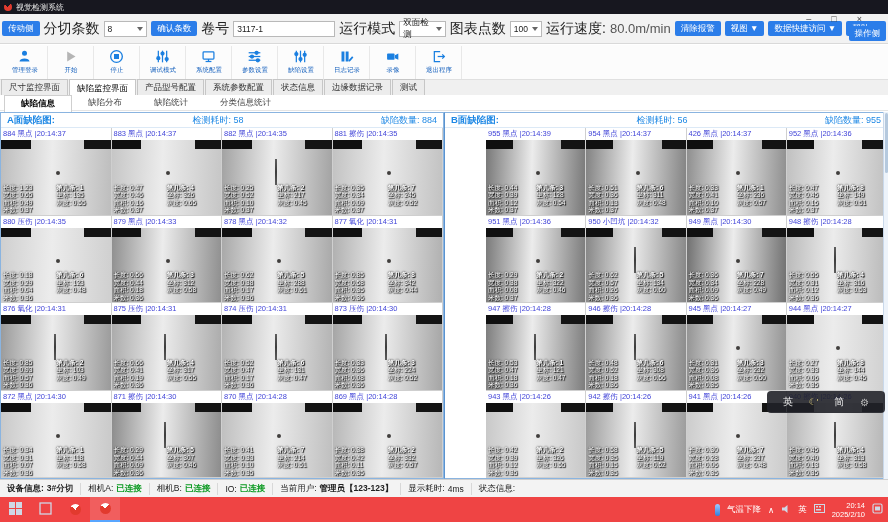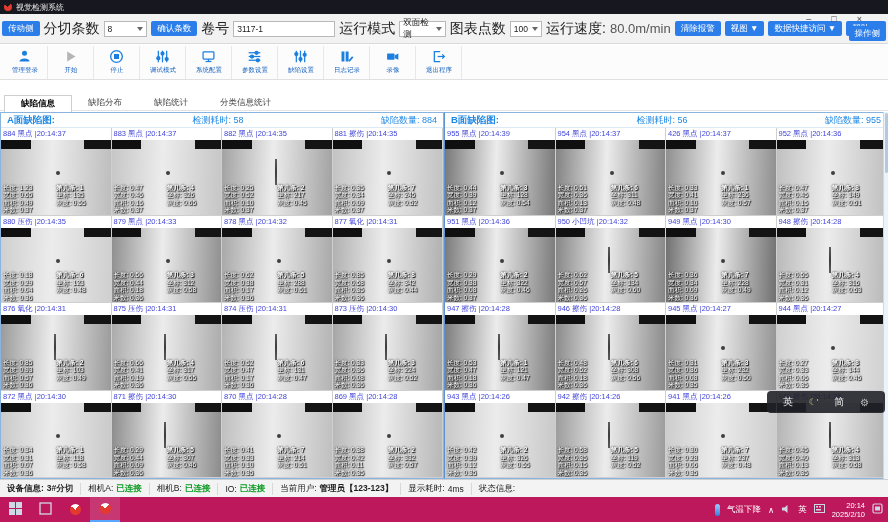--- a/index.html
+++ b/index.html
@@ -65,21 +65,21 @@
   .ime .moon { color:#d8c97a; font-size:9px; }
   .ime .gear { color:#bbb; font-size:10px; }
 
   
   .statusbar { position:absolute; left:0; right:0; bottom:25px; height:18px; background:#f3f3f3; border-top:1px solid #cfcfcf; display:flex; align-items:center; font-size:8.5px; color:#222; }
   .sitem { padding:0 7px; border-right:1px solid #d8d8d8; white-space:nowrap; display:flex; gap:3px; align-items:center; }
   .sbold { font-weight:bold; }
   .green { color:#0c9a22; font-weight:bold; }
 
   
-  .taskbar { position:absolute; left:0; right:0; bottom:0; height:25px; background:#be185d; display:flex; align-items:center; color:#fff; }
+  .taskbar { position:absolute; left:0; right:0; bottom:0; height:25px; background:#ef4444; display:flex; align-items:center; color:#fff; }
   .tbicon { width:30px; height:25px; display:flex; align-items:center; justify-content:center; }
   .tbicon svg { width:13px; height:13px; }
   .tbicon.appactive { background:rgba(255,255,255,.14); border-bottom:2px solid #58a6ff; }
   .redorb { width:11px; height:11px; border-radius:50%; background:conic-gradient(from 40deg, #e23a2e 0 265deg, #fff 265deg 360deg); }
   .tray { margin-left:auto; display:flex; align-items:center; gap:7px; padding-right:5px; font-size:8.5px; }
   .therm { width:5px; height:12px; background:linear-gradient(#9ecbff,#2f7fe0); border-radius:3px; }
   .clock { text-align:right; font-size:7.5px; line-height:9px; }
 </style>
 </head>
 <body>
@@ -225,20 +225,29 @@
           <svg viewBox="0 0 18 18" stroke="#1a7fe0" stroke-width="1.5" fill="none">
             <path d="M11,3 h-7 v12 h7"></path>
             <line x1="8" y1="9" x2="16" y2="9"></line>
             <polyline points="13.5,6.5 16,9 13.5,11.5"></polyline>
           </svg>
         </span>
       <span class="ilabel">退出程序</span>
     </div>
   </div>
 
+  <div class="tabbar">
+    <span class="tab">尺寸监控界面</span>
+    <span class="tab active">缺陷监控界面</span>
+    <span class="tab">产品型号配置</span>
+    <span class="tab">系统参数配置</span>
+    <span class="tab">状态信息</span>
+    <span class="tab">边缘数据记录</span>
+    <span class="tab">测试</span>
+  </div>
   <div class="subtabbar">
     <span class="subtab active">缺陷信息</span>
     <span class="subtab">缺陷分布</span>
     <span class="subtab">缺陷统计</span>
     <span class="subtab">分类信息统计</span>
   </div>
 
   <div class="main">
     <div class="panel">
       <div class="panel-head">
@@ -611,21 +620,21 @@
         <span class="panel-title">B面缺陷图:</span>
         <span class="panel-mid">
           <span>检测耗时:</span>
           <span>56</span>
         </span>
         <span>
           <span>缺陷数量:</span>
           <span>955</span>
         </span>
       </div>
-      <div class="grid" style="position:relative;">
+      <div class="grid" style="position:relative;margin-left:41px;">
     <div class="cell">
       <div class="cell-head">955 黑点 |20:14:39</div>
       <div class="cimg" style="background: linear-gradient(92deg, rgb(120, 120, 120) 0%, rgb(236, 236, 236) 46%, rgb(120, 120, 120) 100%);">
         <div class="cbar-l"></div>
         <div class="cbar-r"></div>
         <div class="mark dot"></div>
         <div class="cinfo">
           <div class="col">
                   <div>长度: 0.44</div>
                   <div>宽度: 0.39</div>

